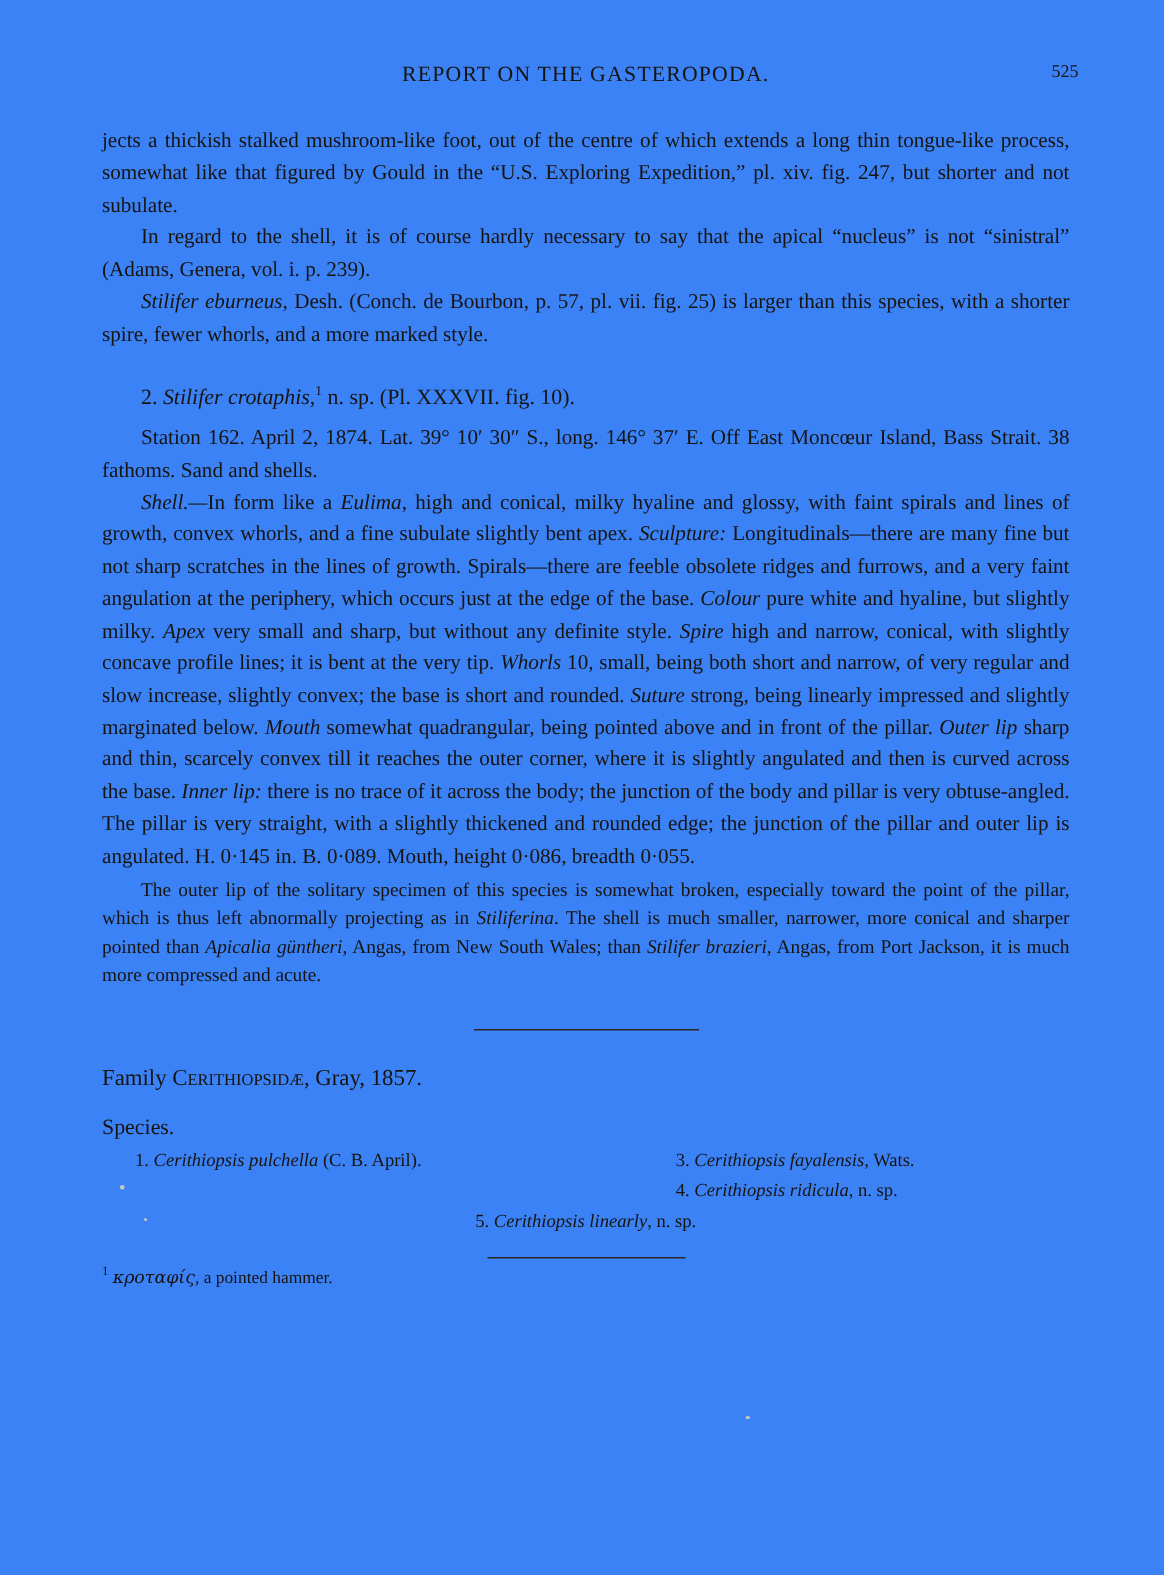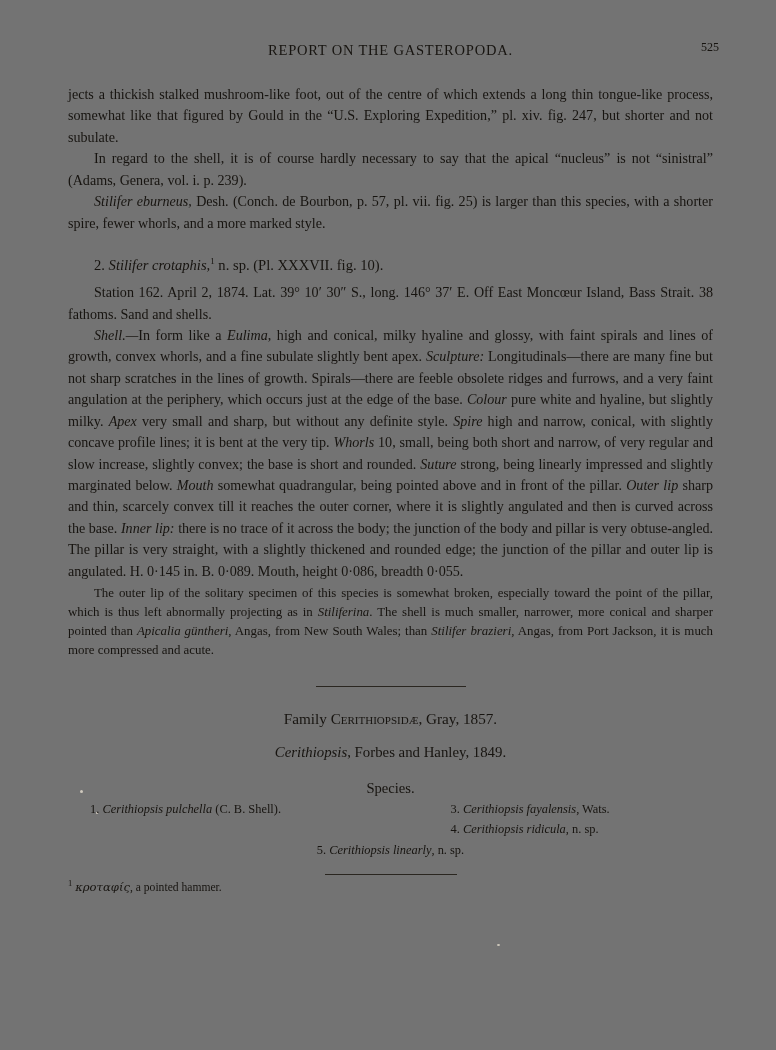--- a/index.html
+++ b/index.html
@@ -13,21 +13,21 @@
     position: relative;
     font-family: "Liberation Serif", serif;
     color: #171410;
     overflow: hidden;
   }
   .page {
     position: absolute;
     left: 0; top: 0;
     width: 776px;
     height: 1050px;
-    background: #737373;
+    background: #3b82f6;
   }
   .content {
     position: absolute;
     left: 68px;
     top: 36px;
     width: 645px;
   }
   .header-row {
     position: relative;
     height: 34px;
@@ -86,21 +86,21 @@
     font-size: 12.9px;
     line-height: 1.48;
   }
   .rule {
     width: 150px;
     height: 1px;
     background: #2a2620;
     margin: 26px auto 20px auto;
   }
   .centered {
-    text-align: center;
+    text-align: left;
     text-indent: 0;
   }
   .family-line {
     font-size: 15.2px;
     margin-bottom: 10px;
   }
   .genus-line {
     font-size: 14.8px;
     margin-bottom: 14px;
   }
@@ -192,27 +192,26 @@
     <p class="indent"><i>Shell.—</i><span>In form like a </span><i>Eulima</i><span>, high and conical, milky hyaline and glossy, with faint spirals and lines of growth, convex whorls, and a fine subulate slightly bent apex. </span><i>Sculpture:</i><span> Longitudinals—there are many fine but not sharp scratches in the lines of growth.   Spirals—there are feeble obsolete ridges and furrows, and a very faint angulation at the periphery, which occurs just at the edge of the base.   </span><i>Colour</i><span> pure white and hyaline, but slightly milky.   </span><i>Apex</i><span> very small and sharp, but without any definite style.   </span><i>Spire</i><span> high and narrow, conical, with slightly concave profile lines; it is bent at the very tip.   </span><i>Whorls</i><span> 10, small, being both short and narrow, of very regular and slow increase, slightly convex; the base is short and rounded.   </span><i>Suture</i><span> strong, being linearly impressed and slightly marginated below.   </span><i>Mouth</i><span> somewhat quadrangular, being pointed above and in front of the pillar.   </span><i>Outer lip</i><span> sharp and thin, scarcely convex till it reaches the outer corner, where it is slightly angulated and then is curved across the base.   </span><i>Inner lip:</i><span> there is no trace of it across the body; the junction of the body and pillar is very obtuse-angled.   The pillar is very straight, with a slightly thickened and rounded edge; the junction of the pillar and outer lip is angulated.   H. 0·145 in.   B. 0·089.   Mouth, height 0·086, breadth 0·055.</span></p>
 
     <div class="gap-small"></div>
 
     <p class="indent smaller"><span>The outer lip of the solitary specimen of this species is somewhat broken, especially toward the point of the pillar, which is thus left abnormally projecting as in </span><i>Stiliferina</i><span>.   The shell is much smaller, narrower, more conical and sharper pointed than </span><i>Apicalia güntheri</i><span>, Angas, from New South Wales; than </span><i>Stilifer brazieri</i><span>, Angas, from Port Jackson, it is much more compressed and acute.</span></p>
 
     <div class="rule"></div>
 
     <p class="centered family-line"><span>Family </span><span class="sc">Cerithiopsidæ</span><span>, Gray, 1857.</span></p>
 
-    <p class="centered genus-line"><i>Cerithiopsis</i><span>, Forbes and Hanley, 1849.</span></p>
 
     <p class="centered species-label">Species.</p>
 
     <div class="species-list">
       <div class="sl-col sl-left">
-        <div><span>1. </span><i>Cerithiopsis pulchella</i><span> (C. B. Shell).</span></div>
+        <div><span>1. </span><i>Cerithiopsis pulchella</i><span> (C. B. April).</span></div>
       </div><div class="sl-col sl-right">
         <div><span>3. </span><i>Cerithiopsis fayalensis</i><span>, Wats.</span></div>
         <div><span>4. </span><i>Cerithiopsis ridicula</i><span>, n. sp.</span></div>
       </div>
       <div class="sl-center"><span>5. </span><i>Cerithiopsis linearly</i><span>, n. sp.</span></div>
     </div>
 
     <div class="footnote-wrap">
       <div class="footnote-rule"></div>
       <p class="footnote"><sup>1</sup> <span class="greek">κροταφίς</span><span>, a pointed hammer.</span></p>

